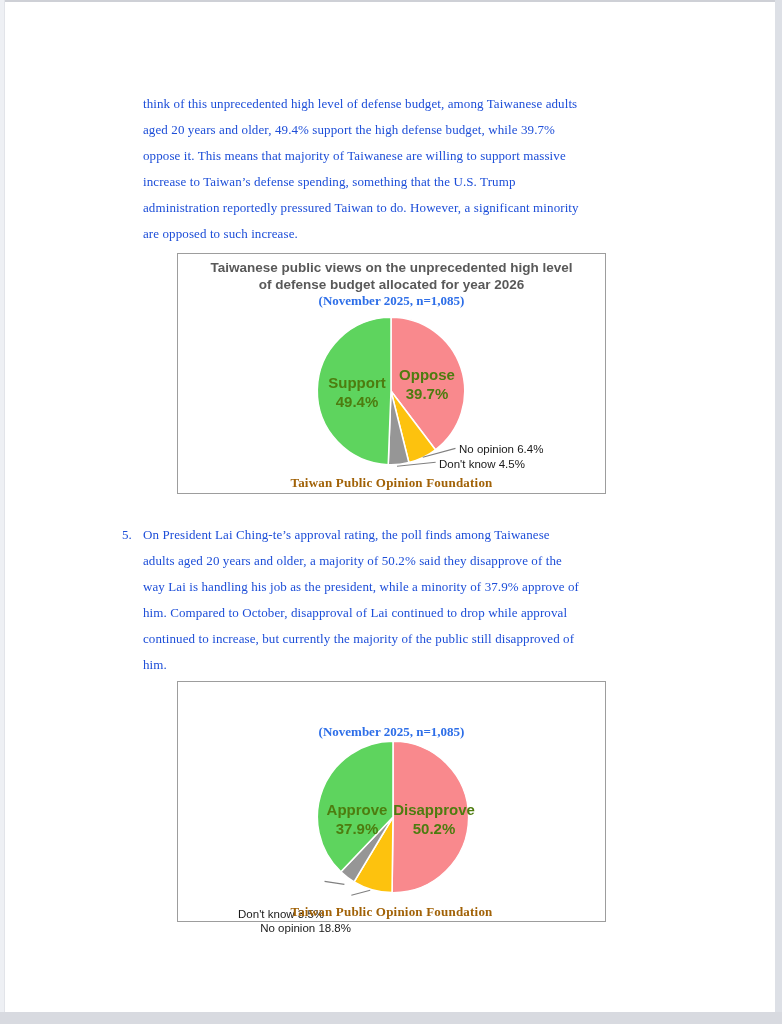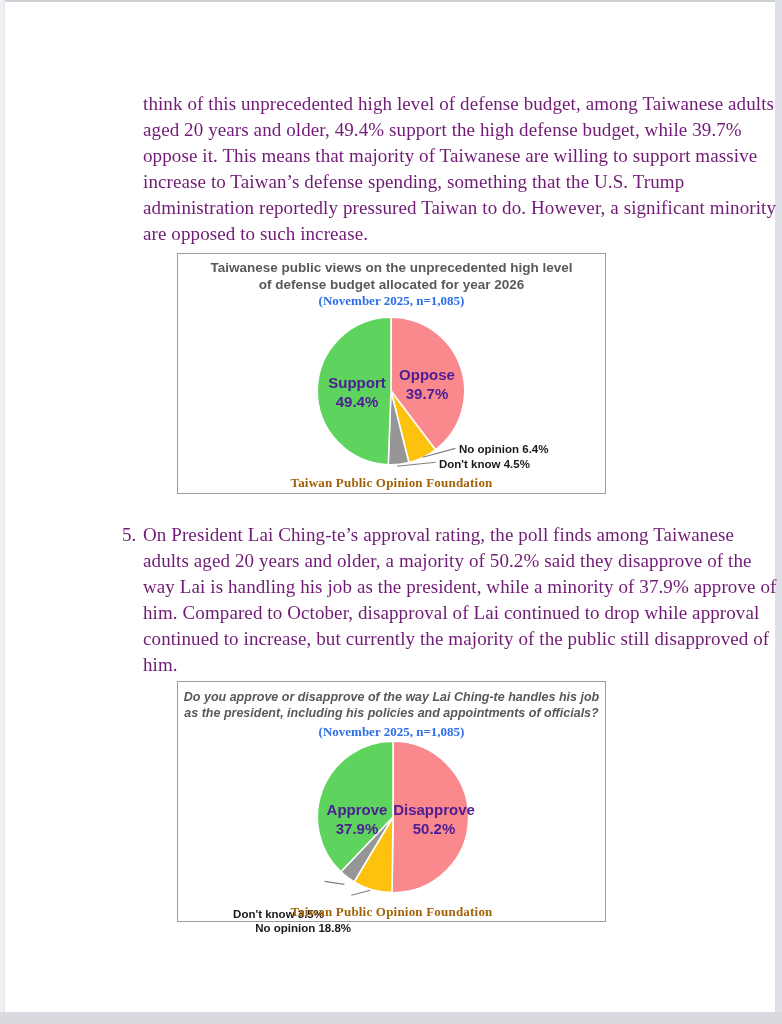--- a/index.html
+++ b/index.html
@@ -7,22 +7,22 @@
     width:782px;height:1024px;position:relative;overflow:hidden;
     background:#ffffff;font-family:"Liberation Serif",serif;color:#1f1f1f;
   }
   
   .edge-left{position:absolute;left:0;top:0;width:4px;height:1024px;background:#eef0f4;border-right:1px solid #e2e4e9;}
   .edge-right{position:absolute;right:0;top:0;width:7px;height:1024px;background:#dde0e6;}
   .edge-bottom{position:absolute;left:0;bottom:0;width:782px;height:12px;background:#d8dae0;}
   .edge-top{position:absolute;left:0;top:0;width:782px;height:2px;background:#ced0d6;}
 
   .body-par{
-    position:absolute;font-size:19px;line-height:26px;white-space:pre;
-    letter-spacing:0.1px;color:#701a75;
+    position:absolute;font-size:13px;line-height:26px;white-space:pre;
+    letter-spacing:0.1px;color:#1d4ed8;
   }
   .par-intro{left:143px;top:91px;}
   .item5{left:122px;top:522px;}
   .item5 .num{position:absolute;left:0;top:0;}
   .item5 .txt{position:absolute;left:21px;top:0;}
 
   .chart-box{
     position:absolute;left:177px;width:429px;height:241px;
     border:1.5px solid #9d9d9d;background:#fff;box-sizing:border-box;
     font-family:"Liberation Sans",sans-serif;
@@ -43,24 +43,24 @@
   .box1 .chart-subtitle{top:39px;}
   .box2 .chart-subtitle{top:42px;}
 
   .pie{position:absolute;}
   .pie svg{width:100%;height:100%;display:block;}
   .pie1{left:137px;top:61px;width:152px;height:152px;}
   .pie2{left:137px;top:57px;width:156px;height:156px;}
 
   .slice-label{
     position:absolute;text-align:center;white-space:pre-line;
-    font-weight:bold;color:#4c1d95;font-size:15px;line-height:19px;width:100px;
+    font-weight:bold;color:#4d7c0f;font-size:15px;line-height:19px;width:100px;
   }
   .small-label{
-    position:absolute;font-weight:bold;color:#1a1a1a;font-size:11.5px;line-height:13px;white-space:pre;
+    position:absolute;font-weight:normal;color:#1a1a1a;font-size:11.5px;line-height:13px;white-space:pre;
   }
   .small-label.right-align{text-align:right;width:126px;margin-top:32px;}
 
   .leaders{position:absolute;left:0;top:0;width:100%;height:100%;pointer-events:none;}
   .leaders line{stroke:#808080;stroke-width:1.2;}
 
   .chart-source{
     position:absolute;left:0;width:100%;text-align:center;
     font-family:"Liberation Serif",serif;font-weight:bold;font-size:13px;color:#a16207;
     letter-spacing:0.2px;
@@ -117,22 +117,20 @@
   <span class="num">5.</span>
   <span class="txt">On President Lai Ching-te’s approval rating, the poll finds among Taiwanese
 adults aged 20 years and older, a majority of 50.2% said they disapprove of the
 way Lai is handling his job as the president, while a minority of 37.9% approve of
 him. Compared to October, disapproval of Lai continued to drop while approval
 continued to increase, but currently the majority of the public still disapproved of
 him.</span>
 </div>
 
 <div class="chart-box box2">
-  <div class="chart-title">Do you approve or disapprove of the way Lai Ching-te handles his job
-as the president, including his policies and appointments of officials?</div>
   <div class="chart-subtitle">(November 2025, n=1,085)</div>
 
   <div class="pie pie2">
       <svg viewBox="0 0 200 200">
         <path d="M100,100 L100,3 A97,97 0 1 1 98.7810941313148,196.99234128777016 Z" fill="#f9898d" stroke="#ffffff" stroke-width="2" stroke-linejoin="round"></path>
         <path d="M100,100 L98.7810941313148,196.99234128777016 A97,97 0 0 1 50.099365223193836,183.18008565078424 Z" fill="#fdc20e" stroke="#ffffff" stroke-width="2" stroke-linejoin="round"></path>
         <path d="M100,100 L50.099365223193836,183.18008565078424 A97,97 0 0 1 33.15596058642721,170.29135362814355 Z" fill="#969696" stroke="#ffffff" stroke-width="2" stroke-linejoin="round"></path>
         <path d="M100,100 L33.15596058642721,170.29135362814355 A97,97 0 0 1 99.99999999999997,3 Z" fill="#5ed45e" stroke="#ffffff" stroke-width="2" stroke-linejoin="round"></path>
       </svg>
     </div>

